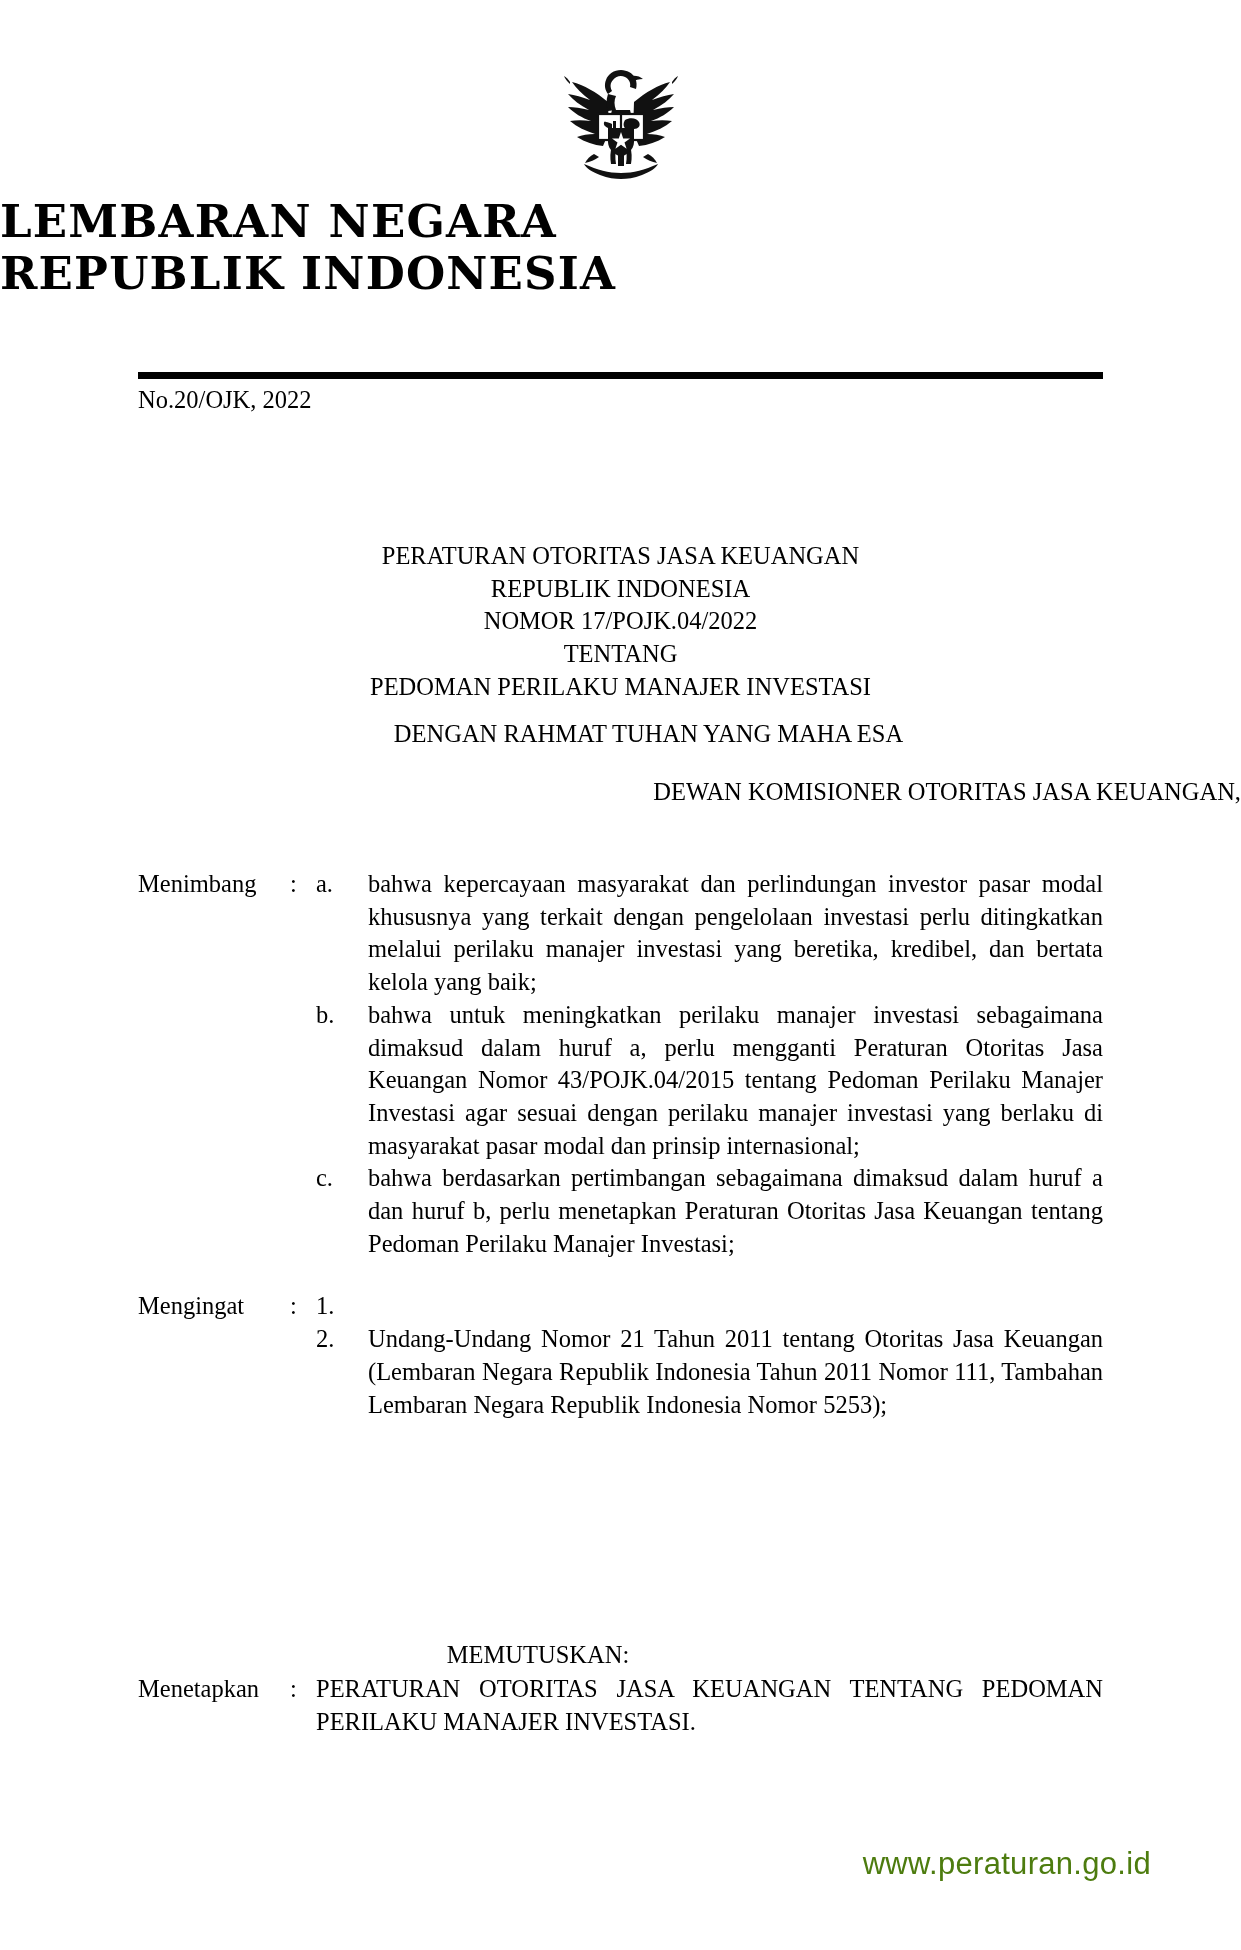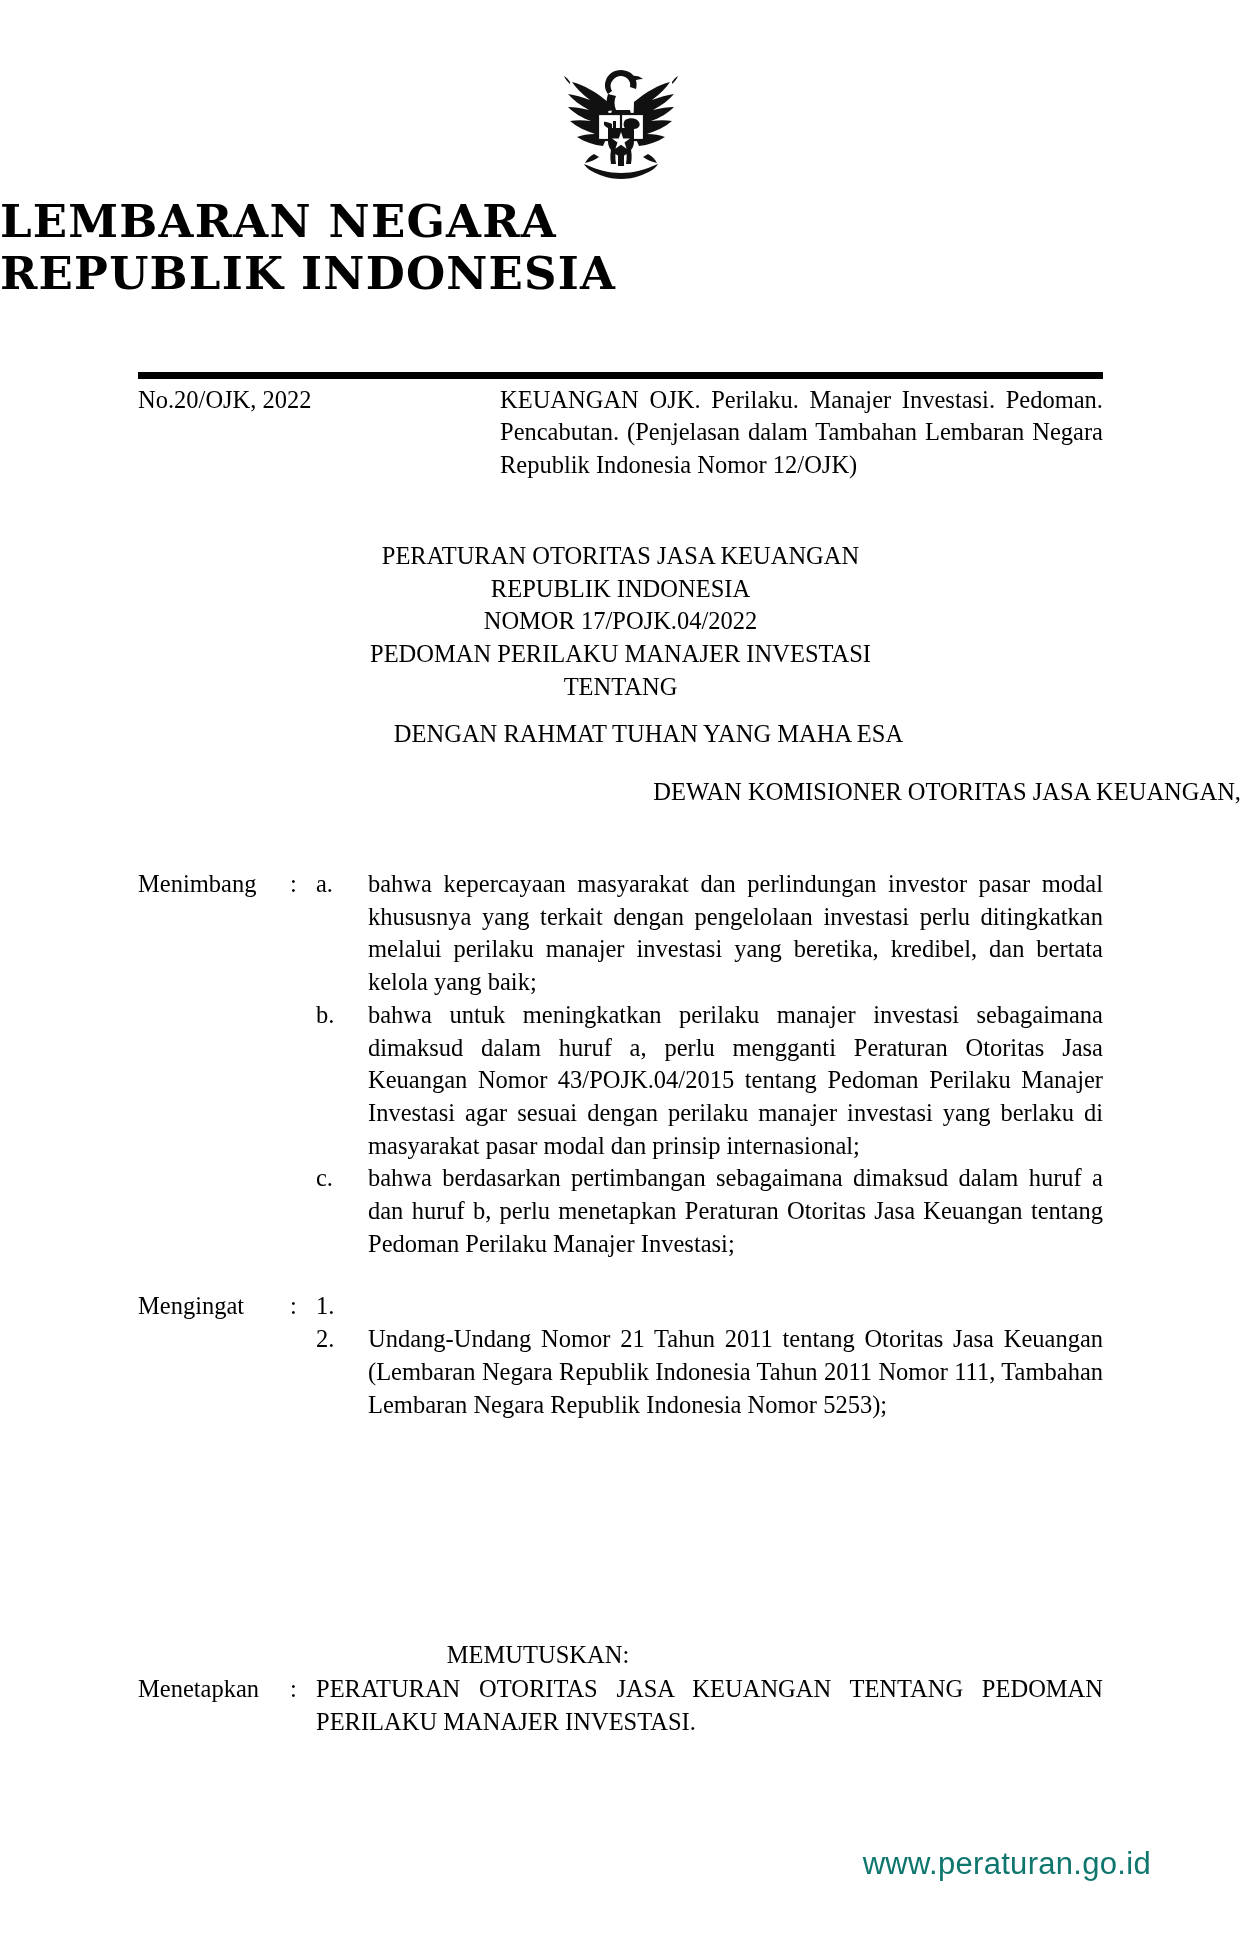--- a/index.html
+++ b/index.html
@@ -190,21 +190,21 @@
     text-align-last: left;
   }
 
   
   .watermark {
     position: absolute;
     right: 90px;
     top: 1846px;
     font-family: "Liberation Sans", "DejaVu Sans", sans-serif;
     font-size: 31px;
-    color: #0f766e;
+    color: #4d7c0f;
     letter-spacing: 0.3px;
     white-space: nowrap;
   }
 </style>
 </head>
 <body>
 
 <div class="page">
 
   <div class="emblem-wrap">
@@ -259,29 +259,28 @@
 
   <div class="masthead">
     <div class="masthead-line">LEMBARAN NEGARA</div>
     <div class="masthead-line">REPUBLIK INDONESIA</div>
   </div>
 
   <div class="rule"></div>
 
   <div class="header-cols">
     <div class="header-left">No.20/OJK, 2022</div>
-    <div class="header-right">KEUANGAN OJK. Perilaku. Manajer Investasi. Pedoman. Pencabutan. (Penjelasan dalam Tambahan Lembaran Negara Republik Indonesia Nomor 12/OJK)</div>
   </div>
 
   <div class="title-block">
     <span class="tl">PERATURAN OTORITAS JASA KEUANGAN</span>
     <span class="tl">REPUBLIK INDONESIA</span>
     <span class="tl">NOMOR 17/POJK.04/2022</span>
+    <span class="tl">TENTANG</span>
     <span class="tl">PEDOMAN PERILAKU MANAJER INVESTASI</span>
-    <span class="tl">TENTANG</span>
   </div>
 
   <div class="bless">DENGAN RAHMAT TUHAN YANG MAHA ESA</div>
   <div class="council">DEWAN KOMISIONER OTORITAS JASA KEUANGAN,</div>
 
   <div class="clauses">
 
     <div class="clause-group">
       <div class="clause-row">
         <span class="c-label">Menimbang</span>

